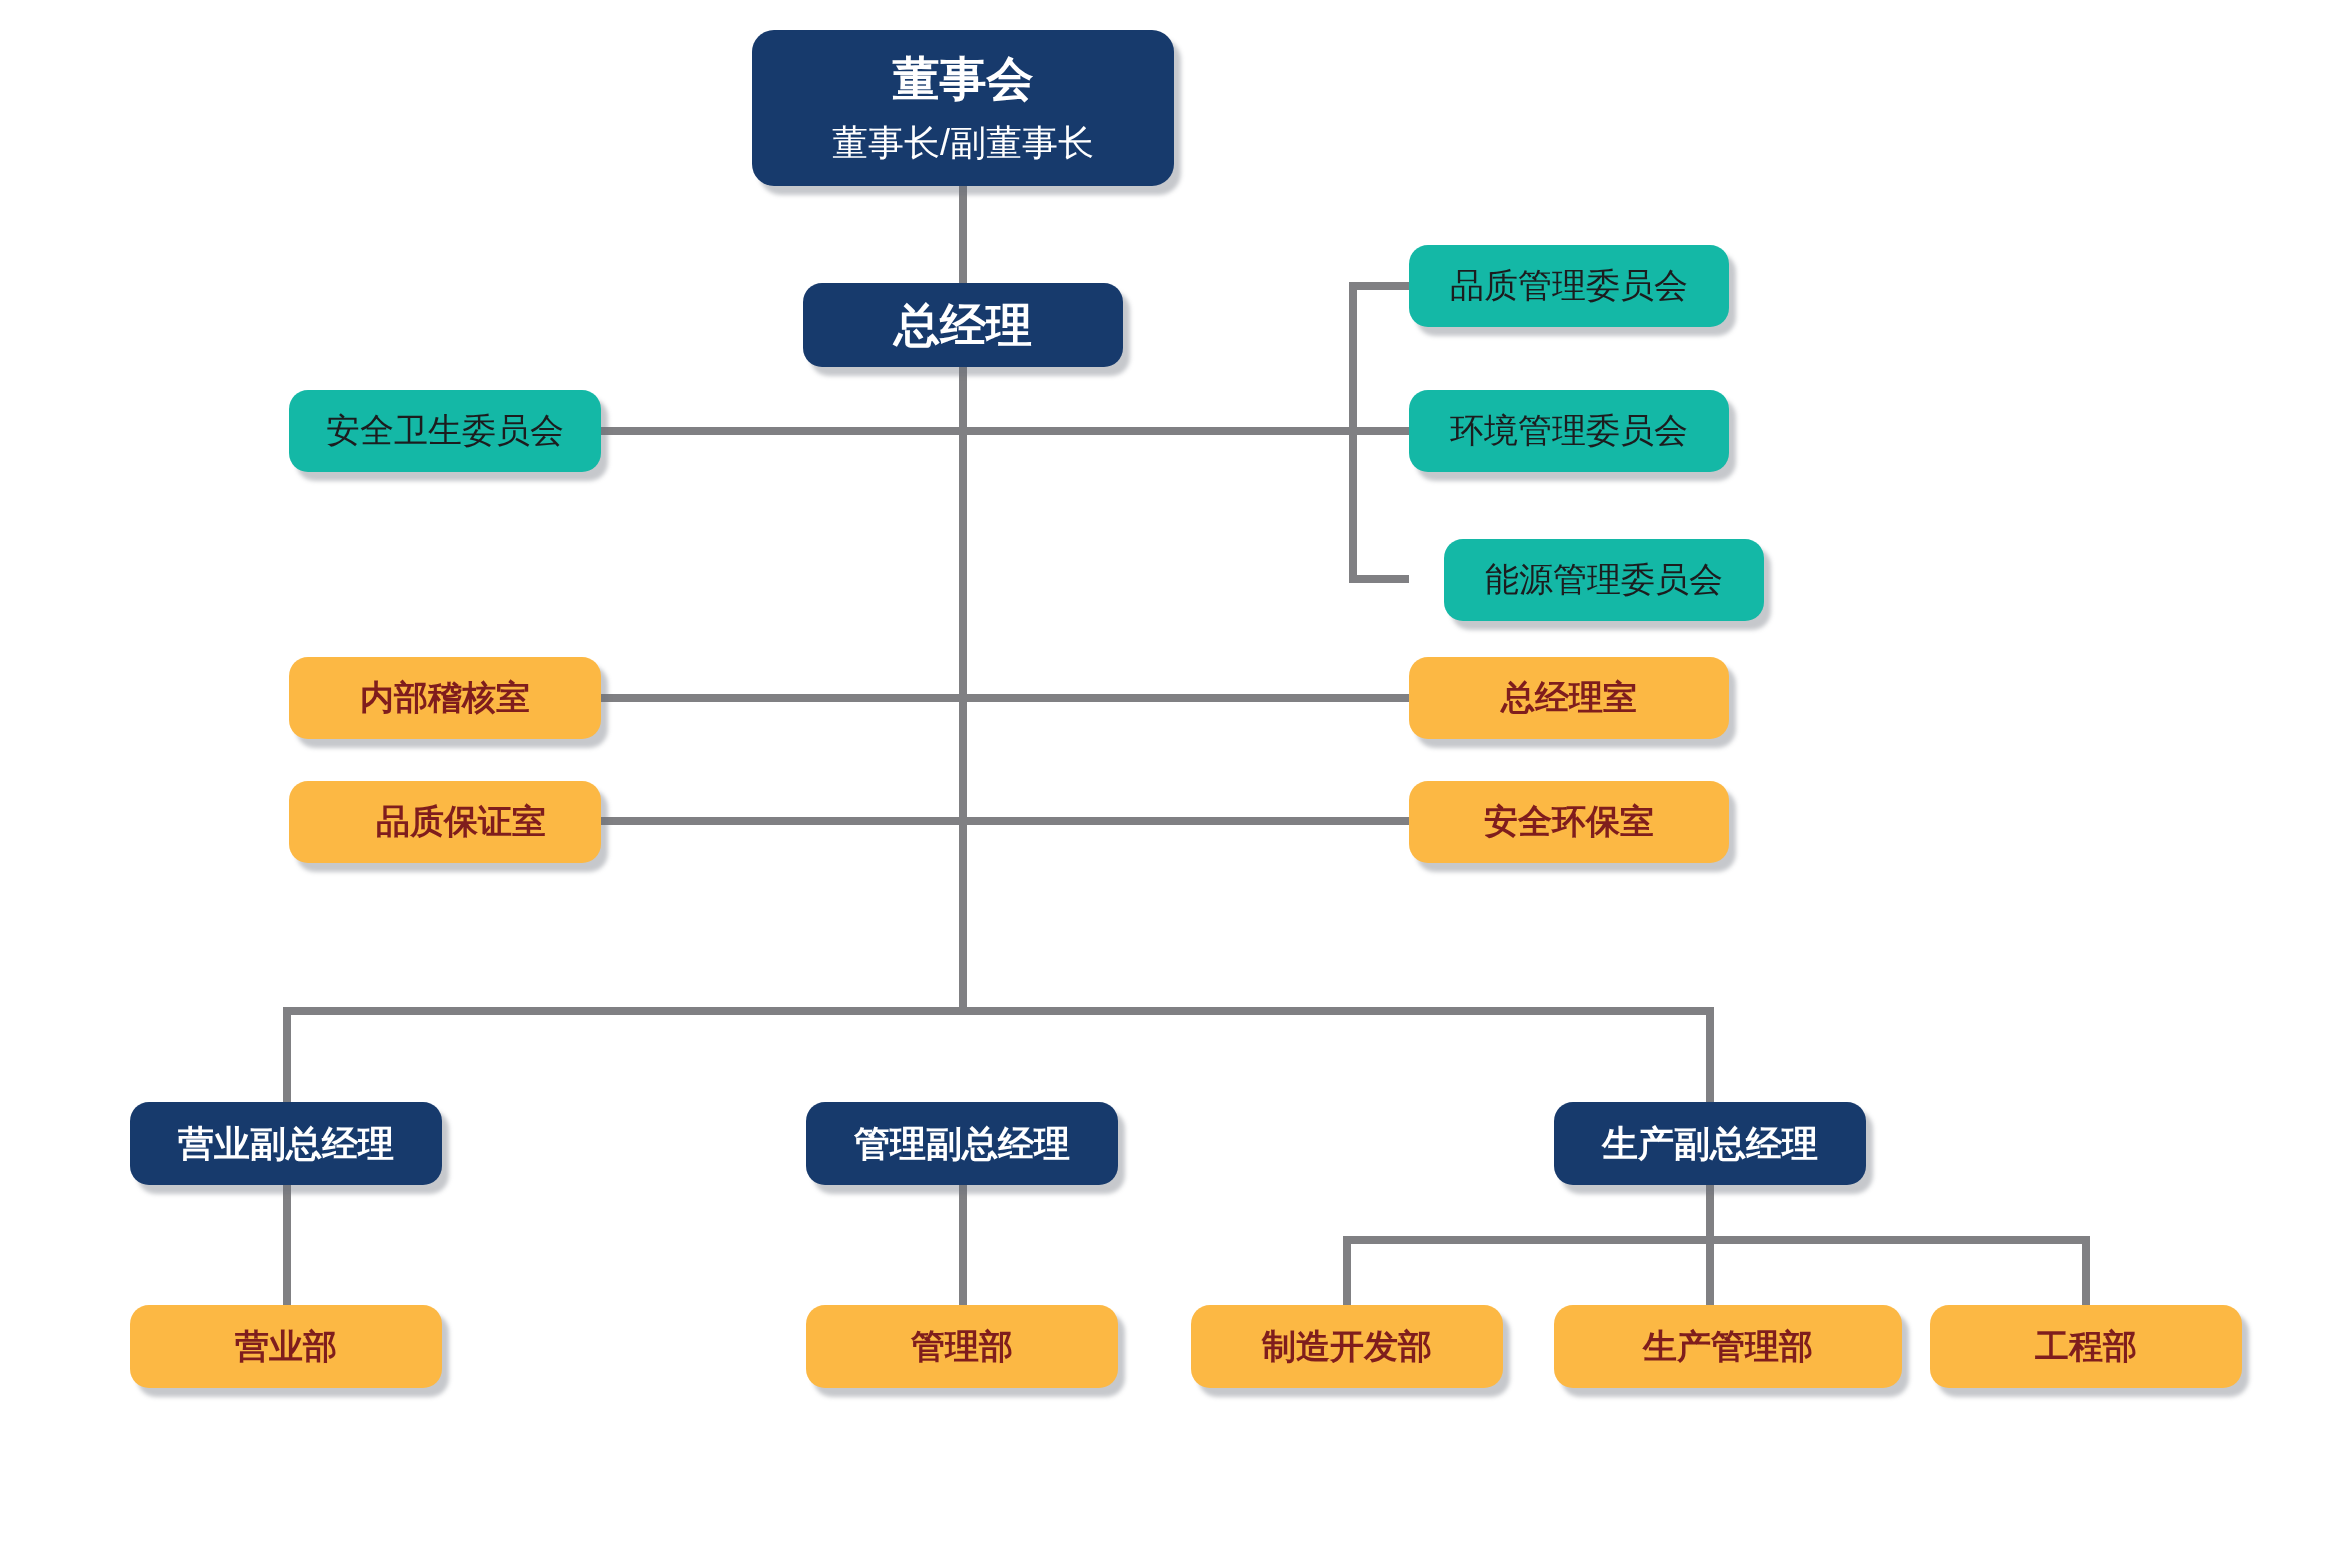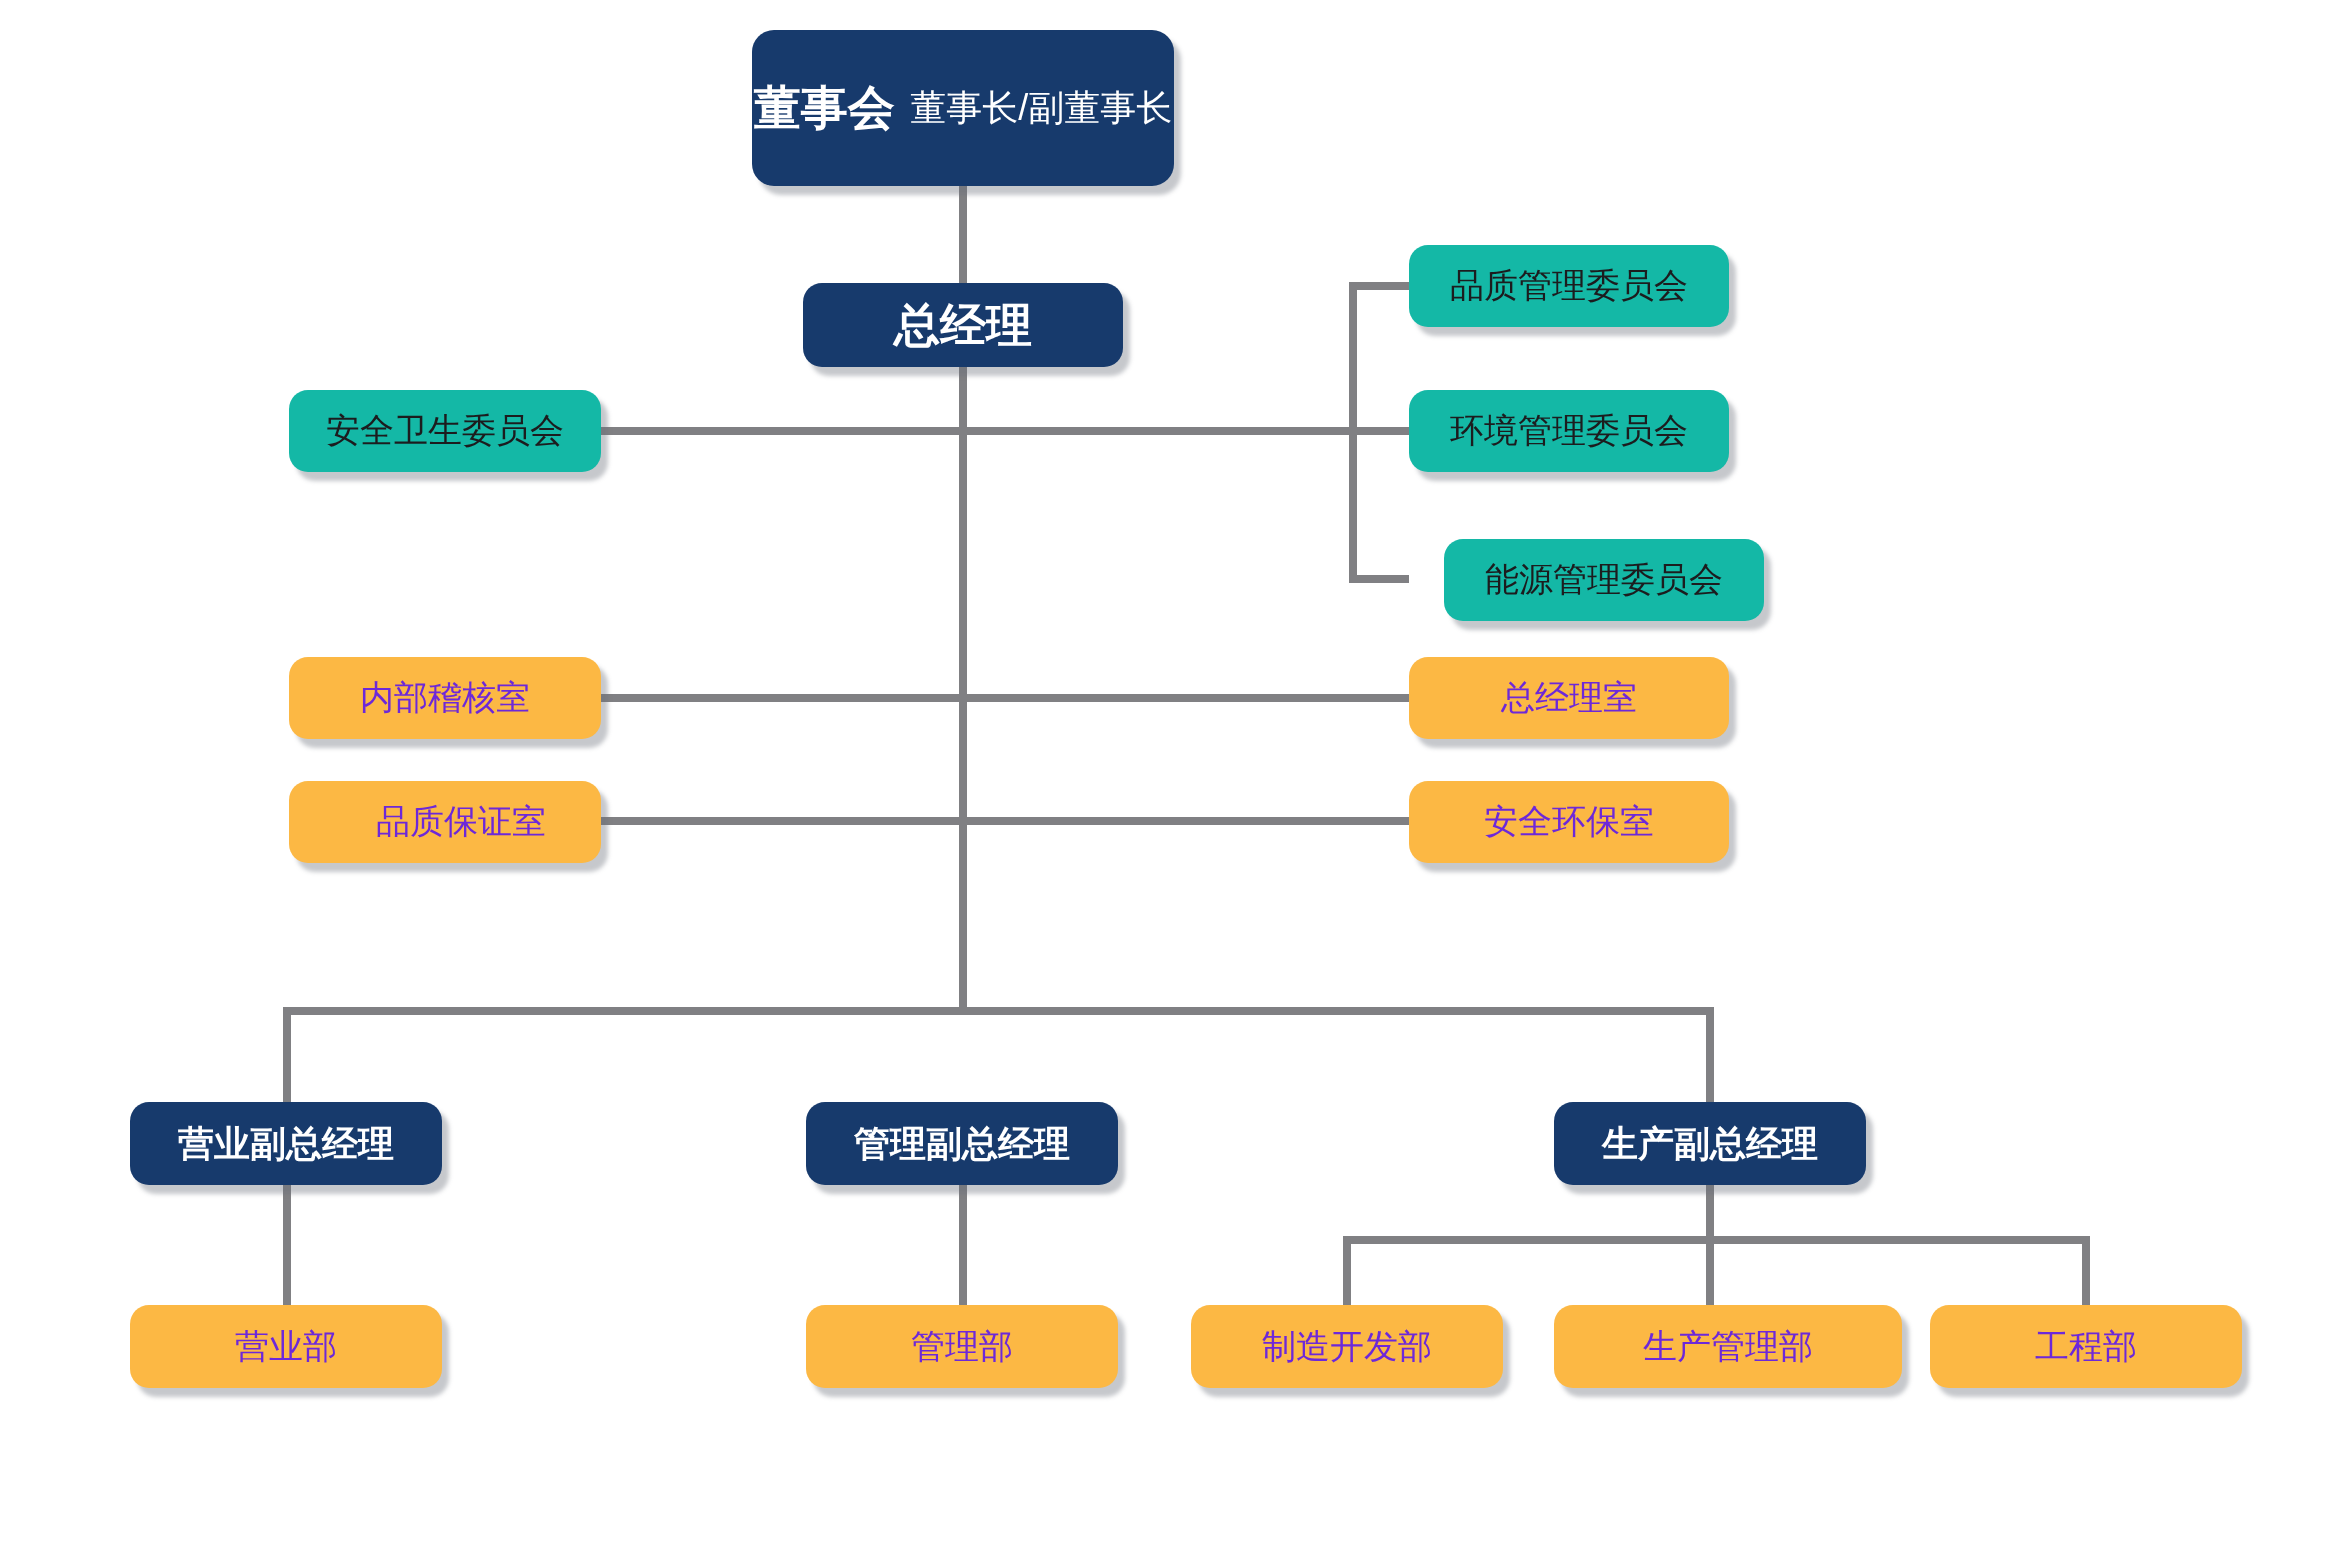--- a/index.html
+++ b/index.html
@@ -28,33 +28,34 @@
     box-sizing:border-box;
     line-height:1.15;
   }
   .navy{
     background:#173a6c;
     color:#ffffff;
     font-weight:bold;
   }
   .yellow{
     background:#fcb844;
-    color:#6d28d9;
-    font-weight:normal;
+    color:#7f1d1d;
+    font-weight:bold;
   }
   .gray{
     background:#14b8a6;
     color:#1c1c1e;
     font-weight:normal;
   }
   .line{
     position:absolute;
     background:#808083;
   }
   .board{
+    flex-direction:column;
     gap:15.6px;
     border-radius:22px;
   }
   .board .title{
     font-size:47px;
     font-weight:bold;
   }
   .board .subtitle{
     font-size:36px;
     font-weight:normal;

